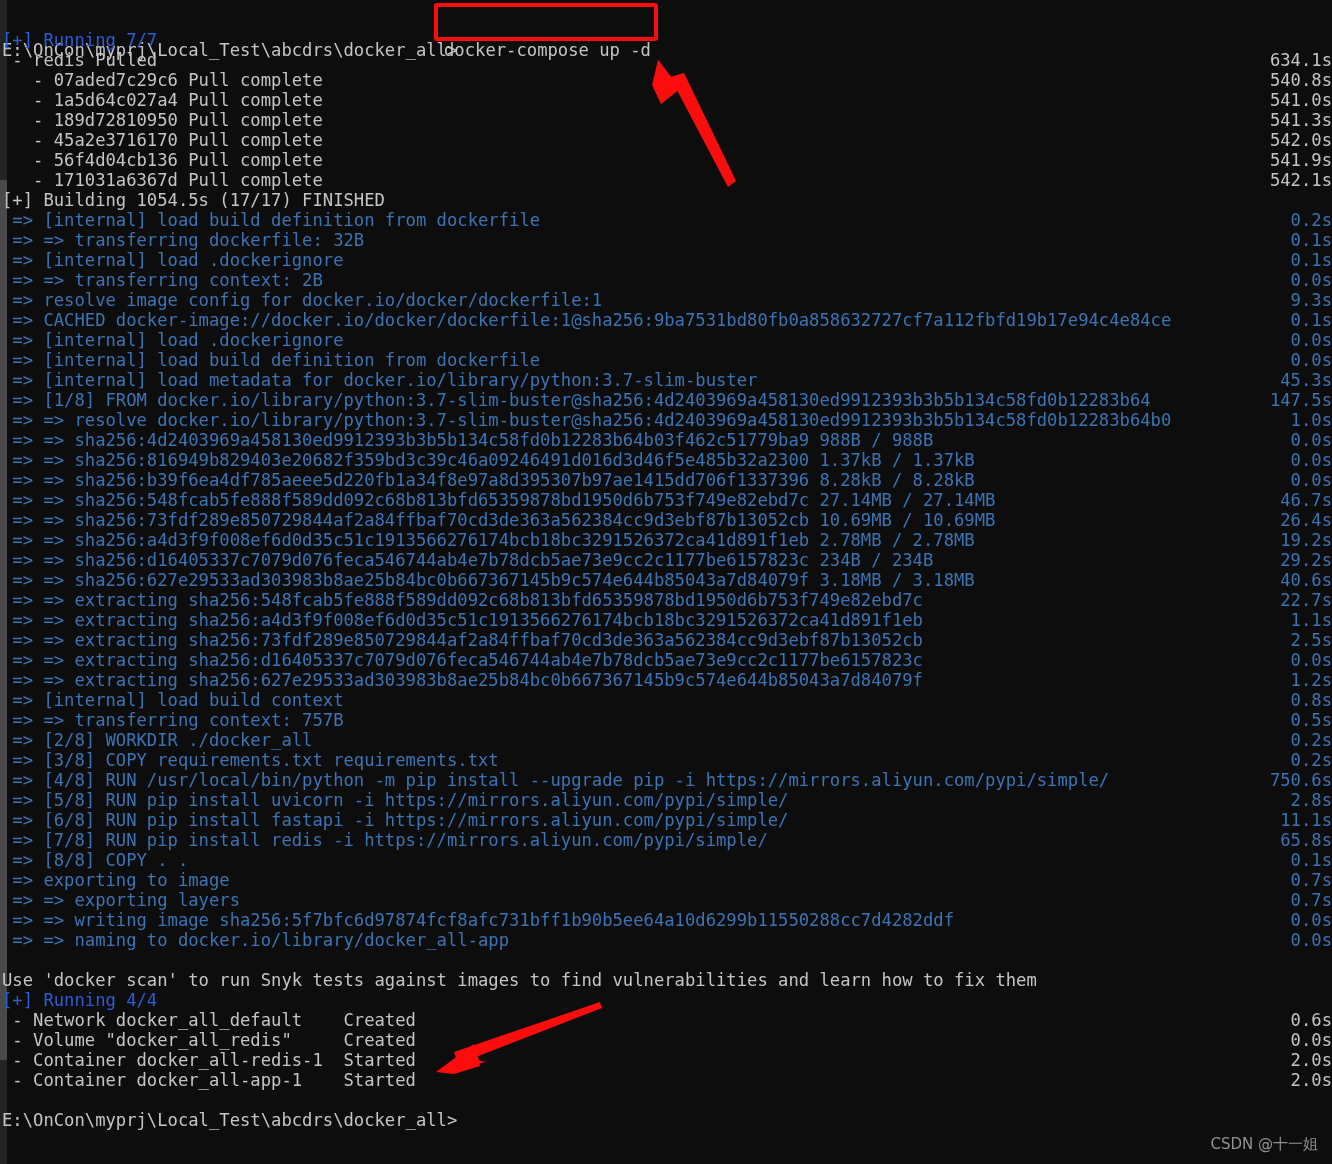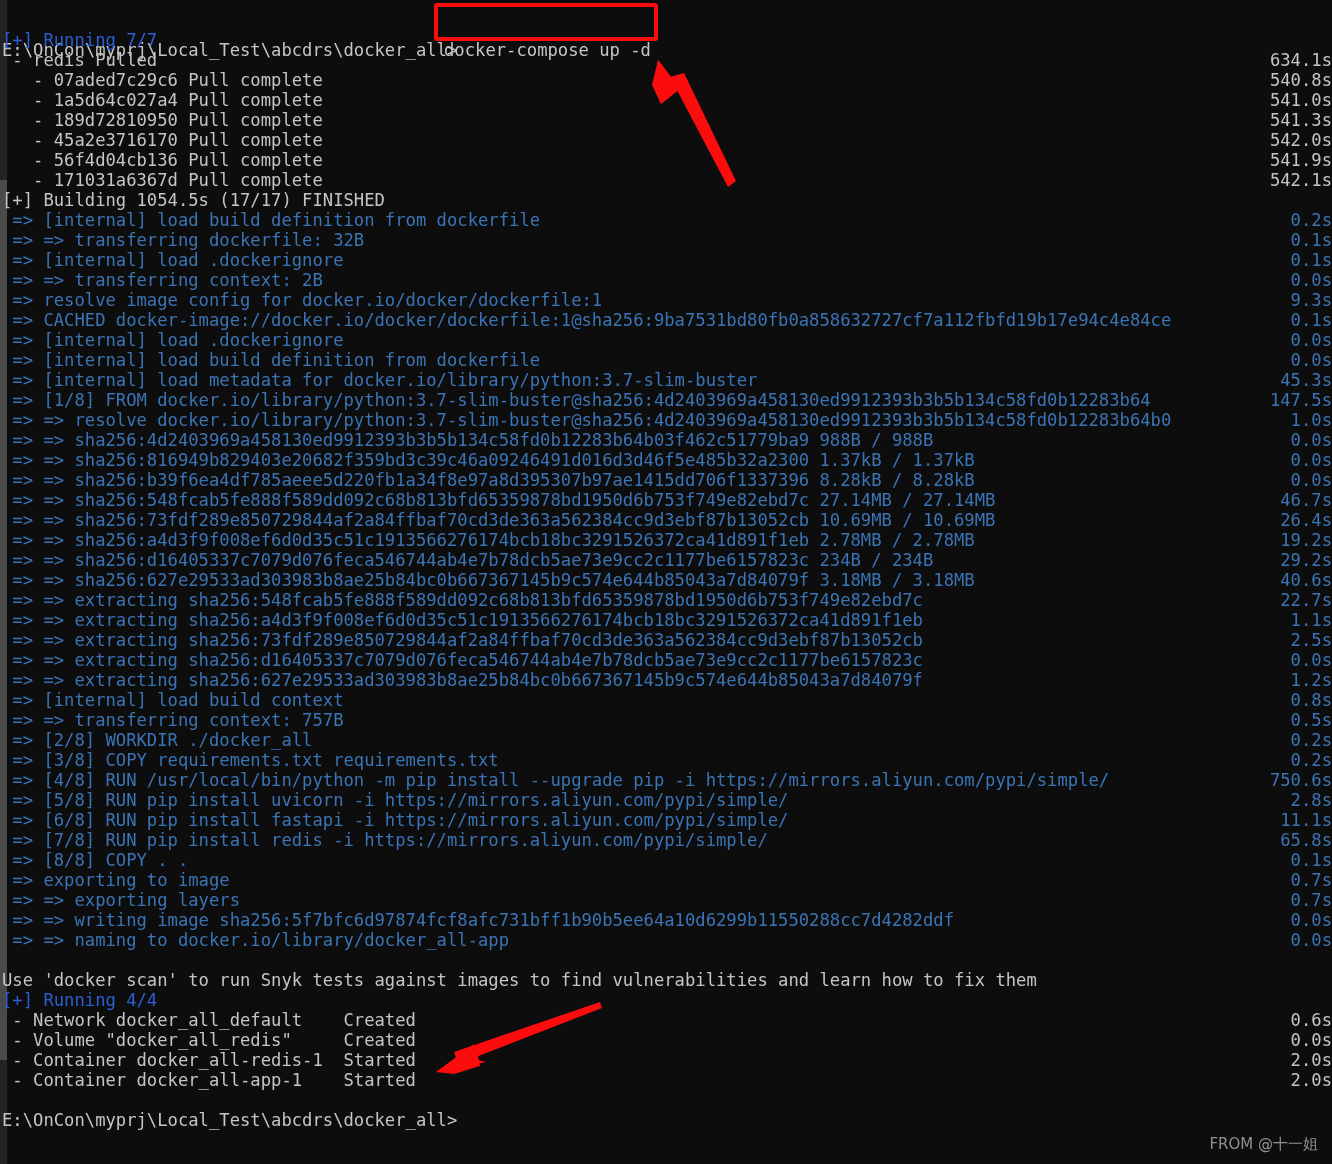--- a/index.html
+++ b/index.html
@@ -80,14 +80,14 @@
     <polygon points="18,5 42,36 20,32 24,44" fill="#fc0d0d"></polygon>
     <polygon points="18,5 40,34 21,49 12,30" fill="#fc0d0d"></polygon>
   </svg>
 
   <svg class="arrow" style="left:430px;top:1000px;width:180px;height:85px;" viewBox="0 0 180 85">
     <polygon points="172,8 28,64 24,52 170,2" fill="#fc0d0d"></polygon>
     <polygon points="6,72 44,44 40,58 56,62" fill="#fc0d0d"></polygon>
     <polygon points="6,72 46,46 50,66 24,74" fill="#fc0d0d"></polygon>
   </svg>
 
-  <div class="watermark">FROM @十一姐</div>
+  <div class="watermark">CSDN @十一姐</div>
 </div>
 
 </body></html>

